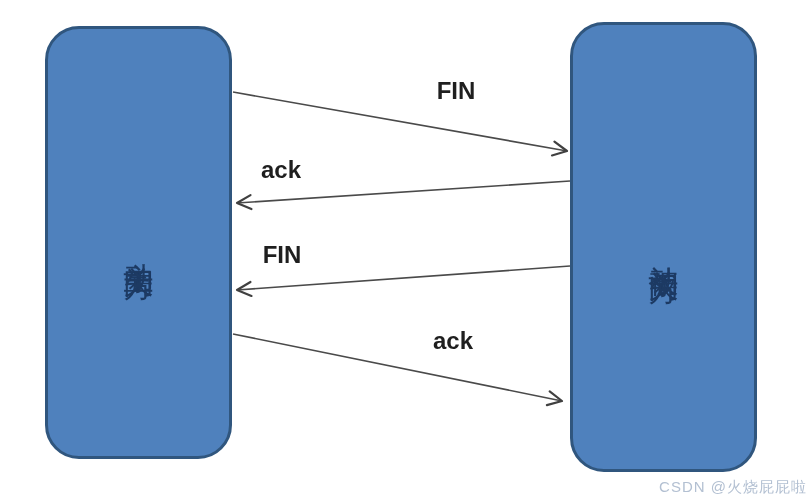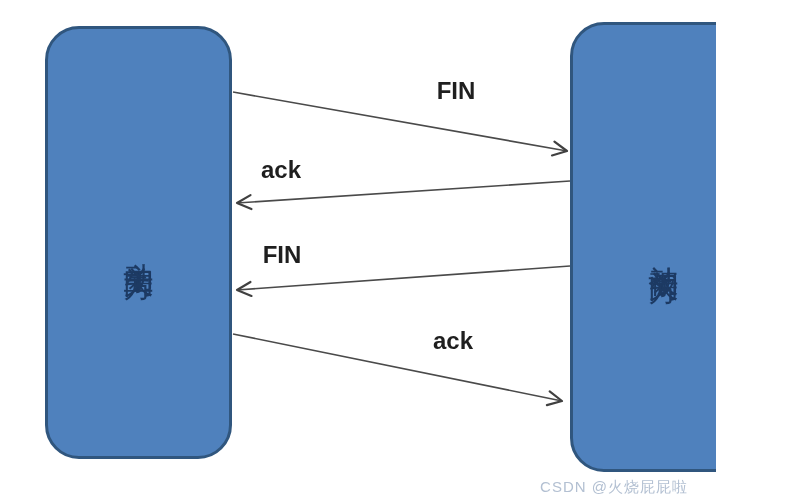--- a/index.html
+++ b/index.html
@@ -2,21 +2,21 @@
 <html><head>
 <meta charset="utf-8">
 <style>
   html, body {
     margin: 0;
     padding: 0;
     background: #ffffff;
   }
   .canvas {
     position: relative;
-    width: 716px;
+    width: 807px;
     height: 502px;
     background: #ffffff;
     overflow: hidden;
     font-family: "Liberation Sans", sans-serif;
   }
   .box {
     position: absolute;
     background: #4f81bd;
     border: 3px solid #30567e;
     border-radius: 34px;
@@ -50,21 +50,21 @@
     font-size: 24px;
     color: #1f1f1f;
     white-space: nowrap;
   }
   .msg-0 { left: 456px; top: 91px;  }
   .msg-1 { left: 281px; top: 170px; }
   .msg-2 { left: 282px; top: 255px; }
   .msg-3 { left: 453px; top: 341px; }
   .watermark {
     position: absolute;
-    right: 28px;
+    right: 0;
     bottom: 5px;
     font-size: 15px;
     color: #b3c0d2;
     letter-spacing: 1px;
     white-space: nowrap;
     margin-left: 36px;
   }
 </style>
 </head>
 <body>

